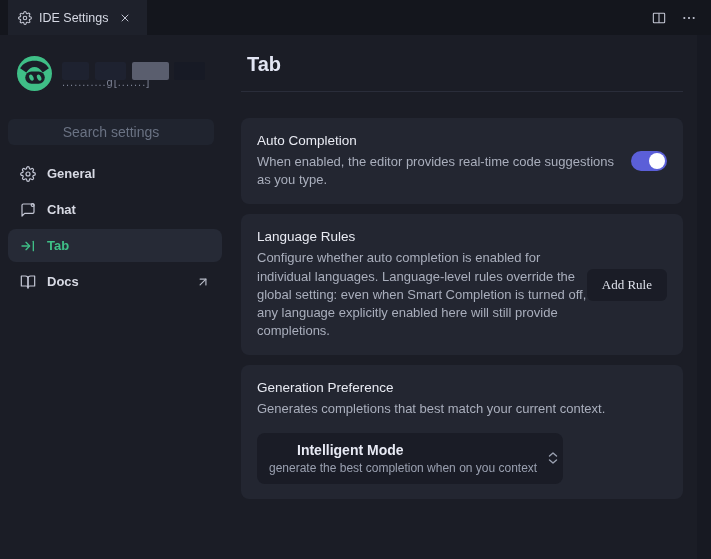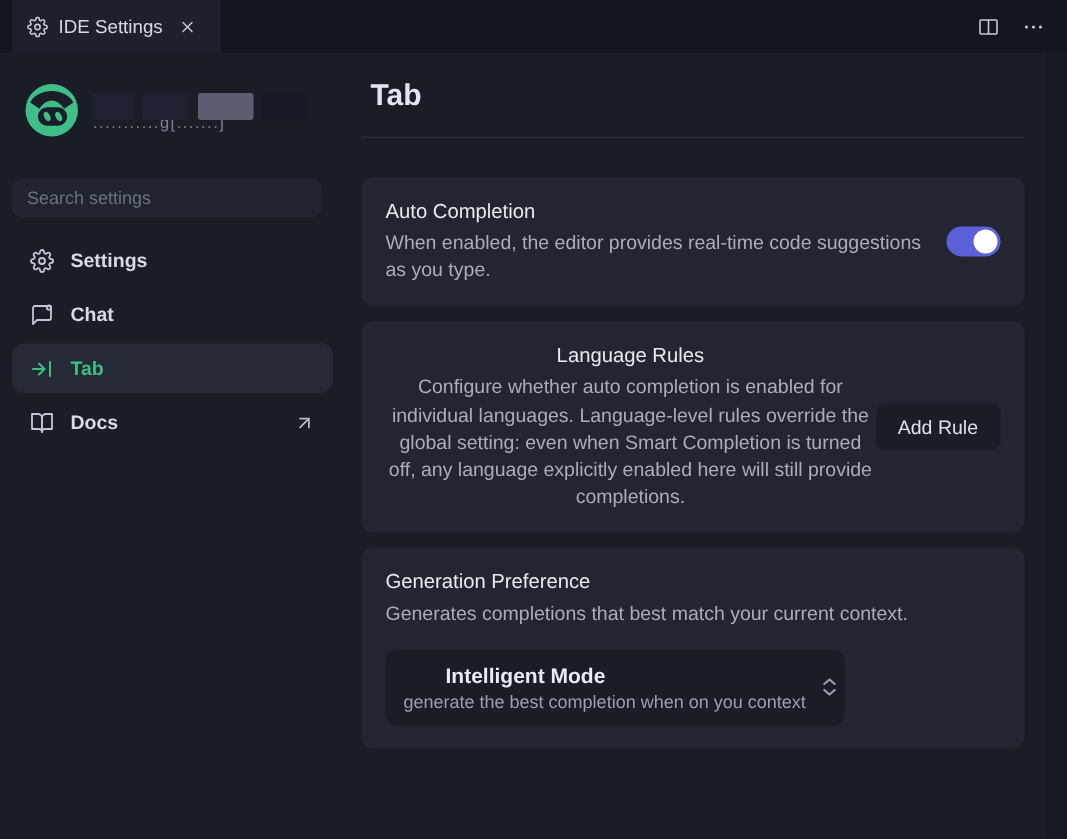--- a/index.html
+++ b/index.html
@@ -38,22 +38,23 @@
     letter-spacing:1px; white-space:nowrap;
   }
   .redaction-block { position:absolute; top:0; height:18px; border-radius:2px; }
   .rb1 { left:0;   width:27px; background:#1e2230; }
   .rb2 { left:33px; width:31px; background:#1e2230; }
   .rb3 { left:70px; width:37px; background:#5a5e6e; }
   .rb4 { left:112px; width:31px; background:#171a25; }
   .search-input {
     position:absolute; left:8px; top:84px; width:206px; height:26px;
     background:#20242f; border:none; border-radius:6px; outline:none;
-    color:#cfd3df; font-size:12px; padding:0 10px;
+    color:#cfd3df; font-size:14px; padding:0 10px;
     font-family:"Liberation Sans", sans-serif;
+    text-align:center;
   }
   .search-input::placeholder { color:#6a7283; }
   .nav { position:absolute; left:8px; top:122px; width:214px; }
   .nav-item {
     height:33px; border-radius:8px; display:flex; align-items:center;
     padding:0 12px; margin-bottom:3px; cursor:pointer; color:#c3c6d4;
   }
   .nav-item .nav-label { font-size:13px; font-weight:600; color:#d8dae4; margin-left:11px; }
   .nav-item.active { background:#262a36; color:#3fbf87; }
   .nav-item.active .nav-label { color:#3fbf87; }
@@ -64,35 +65,35 @@
   .page-title { margin:18px 0 0 6px; font-size:20px; font-weight:700; color:#e2e5f3; }
   .title-divider { height:1px; background:#2a2d3a; margin-top:15px; }
   .card {
     background:#232631; border-radius:8px; padding:15px 16px; margin-top:10px;
   }
   .card.first { margin-top:26px; }
   .card-row { display:flex; align-items:center; }
   .card-title { font-size:13.5px; font-weight:400; color:#e8eaf2; margin-bottom:5px; }
   .card-desc { font-size:13px; line-height:1.4; color:#a9aebc; }
   .text-col1 { max-width:392px; }
-  .text-col2 { max-width:358px;text-align:center; }
+  .text-col2 { max-width:358px; }
   
   .toggle {
     width:36px; height:20px; border-radius:10px; background:#5b5fd8;
     position:relative; margin-left:auto; cursor:pointer; flex:none;
   }
   .toggle .knob {
     position:absolute; top:2px; right:2px; width:16px; height:16px;
     border-radius:50%; background:#ffffff;
   }
   
   .add-rule-btn {
     margin-left:auto; flex:none; background:#1a1c26; color:#dde0ea;
     border:none; border-radius:6px; padding:8px 15px; font-size:13px;
-    font-family:Liberation Sans, sans-serif; cursor:pointer;
+    font-family:Liberation Serif, serif; cursor:pointer;
   }
   
   .select-box {
     margin-top:14px; width:306px; background:#1a1c26; border-radius:8px;
     padding:9px 12px; display:flex; align-items:center; cursor:pointer;
   }
   .select-value { font-size:14px; font-weight:700; color:#e8eaf4; margin-bottom:3px;margin-left:28px; }
   .select-hint { font-size:12px; color:#9aa0b0; white-space:nowrap; }
   .select-chevrons { margin-left:8px; color:#9aa0b0; flex:none; }
 </style>
@@ -154,21 +155,21 @@
   <input class="search-input" type="text" placeholder="Search settings" style="">
 
   <div class="nav">
     <div class="nav-item">
       <span>
         <svg class="icon16" viewBox="0 0 24 24" fill="none" stroke="currentColor" stroke-width="1.8" stroke-linecap="round" stroke-linejoin="round">
             <circle cx="12" cy="12" r="3"></circle>
             <path d="M19.4 15a1.65 1.65 0 0 0 .33 1.82l.06.06a2 2 0 0 1 0 2.83 2 2 0 0 1-2.83 0l-.06-.06a1.65 1.65 0 0 0-1.82-.33 1.65 1.65 0 0 0-1 1.51V21a2 2 0 0 1-2 2 2 2 0 0 1-2-2v-.09A1.65 1.65 0 0 0 9 19.4a1.65 1.65 0 0 0-1.82.33l-.06.06a2 2 0 0 1-2.83 0 2 2 0 0 1 0-2.83l.06-.06a1.65 1.65 0 0 0 .33-1.82 1.65 1.65 0 0 0-1.51-1H3a2 2 0 0 1-2-2 2 2 0 0 1 2-2h.09A1.65 1.65 0 0 0 4.6 9a1.65 1.65 0 0 0-.33-1.82l-.06-.06a2 2 0 0 1 0-2.83 2 2 0 0 1 2.83 0l.06.06a1.65 1.65 0 0 0 1.82.33H9a1.65 1.65 0 0 0 1-1.51V3a2 2 0 0 1 2-2 2 2 0 0 1 2 2v.09a1.65 1.65 0 0 0 1 1.51 1.65 1.65 0 0 0 1.82-.33l.06-.06a2 2 0 0 1 2.83 0 2 2 0 0 1 0 2.83l-.06.06a1.65 1.65 0 0 0-.33 1.82V9a1.65 1.65 0 0 0 1.51 1H21a2 2 0 0 1 2 2 2 2 0 0 1-2 2h-.09a1.65 1.65 0 0 0-1.51 1z"></path>
           </svg>
       </span>
-      <span class="nav-label">Settings</span>
+      <span class="nav-label">General</span>
     </div>
 
     <div class="nav-item">
       <span>
         <svg class="icon16" viewBox="0 0 24 24" fill="none" stroke="currentColor" stroke-width="1.8" stroke-linecap="round" stroke-linejoin="round">
             <path d="M21 15a2 2 0 0 1-2 2H7l-4 4V5a2 2 0 0 1 2-2h14a2 2 0 0 1 2 2z"></path>
             <circle cx="19" cy="4.5" r="2.2"></circle>
           </svg>
       </span>
       <span class="nav-label">Chat</span>

